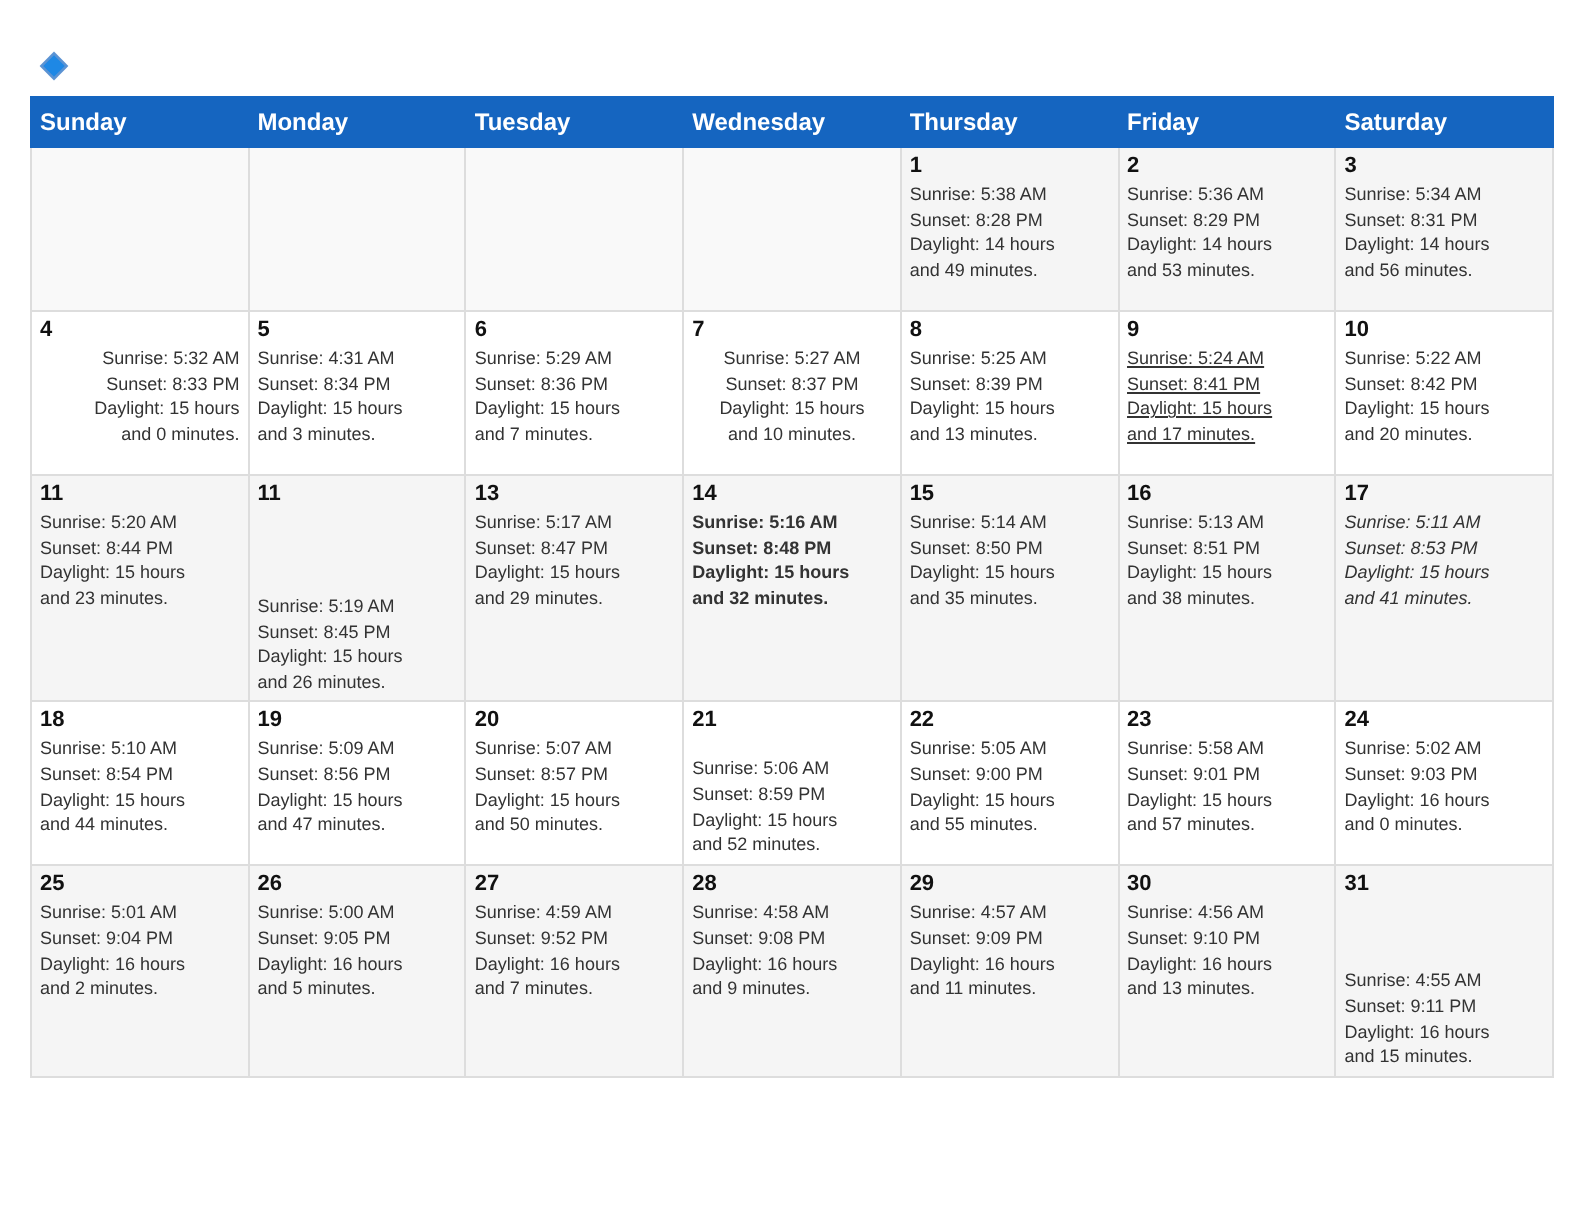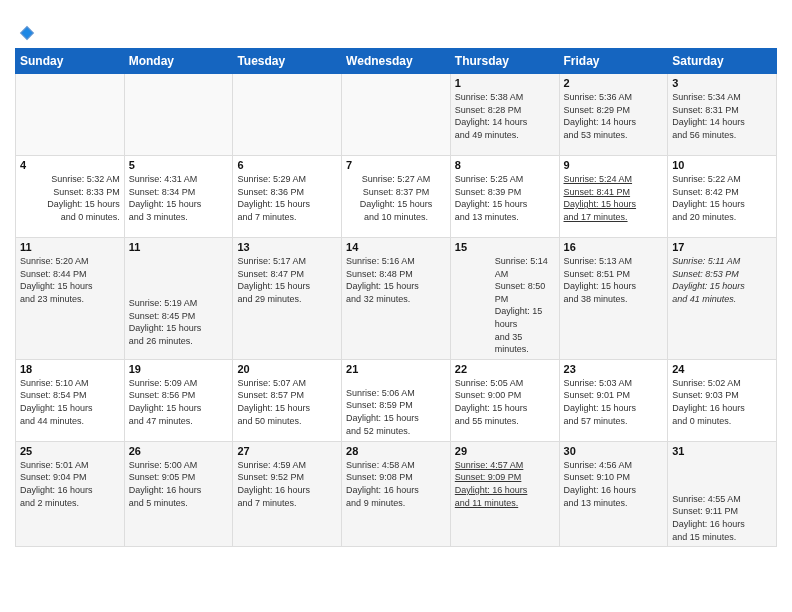--- a/index.html
+++ b/index.html
@@ -226,28 +226,28 @@
           </td>
           <td>
             <div class="day-num">13</div>
             <div class="day-info" style="white-space: pre-line;">Sunrise: 5:17 AM
 Sunset: 8:47 PM
 Daylight: 15 hours
 and 29 minutes.</div>
           </td>
           <td>
             <div class="day-num">14</div>
-            <div class="day-info" style="white-space: pre-line;">Sunrise: 5:16 AM
+            <div class="day-info" style="white-space: pre-line; font-weight: bold;">Sunrise: 5:16 AM
 Sunset: 8:48 PM
 Daylight: 15 hours
 and 32 minutes.</div>
           </td>
           <td>
             <div class="day-num">15</div>
-            <div class="day-info" style="white-space: pre-line; margin-left: 40px;">Sunrise: 5:14 AM
+            <div class="day-info" style="white-space: pre-line;">Sunrise: 5:14 AM
 Sunset: 8:50 PM
 Daylight: 15 hours
 and 35 minutes.</div>
           </td>
           <td>
             <div class="day-num">16</div>
             <div class="day-info" style="white-space: pre-line;">Sunrise: 5:13 AM
 Sunset: 8:51 PM
 Daylight: 15 hours
 and 38 minutes.</div>
@@ -291,21 +291,21 @@
           </td>
           <td>
             <div class="day-num">22</div>
             <div class="day-info" style="white-space: pre-line;">Sunrise: 5:05 AM
 Sunset: 9:00 PM
 Daylight: 15 hours
 and 55 minutes.</div>
           </td>
           <td>
             <div class="day-num">23</div>
-            <div class="day-info" style="white-space: pre-line;">Sunrise: 5:03 AM
+            <div class="day-info" style="white-space: pre-line;">Sunrise: 5:58 AM
 Sunset: 9:01 PM
 Daylight: 15 hours
 and 57 minutes.</div>
           </td>
           <td>
             <div class="day-num">24</div>
             <div class="day-info" style="white-space: pre-line;">Sunrise: 5:02 AM
 Sunset: 9:03 PM
 Daylight: 16 hours
 and 0 minutes.</div>
@@ -335,21 +335,21 @@
           </td>
           <td>
             <div class="day-num">28</div>
             <div class="day-info" style="white-space: pre-line;">Sunrise: 4:58 AM
 Sunset: 9:08 PM
 Daylight: 16 hours
 and 9 minutes.</div>
           </td>
           <td>
             <div class="day-num">29</div>
-            <div class="day-info" style="white-space: pre-line; text-decoration: underline;">Sunrise: 4:57 AM
+            <div class="day-info" style="white-space: pre-line;">Sunrise: 4:57 AM
 Sunset: 9:09 PM
 Daylight: 16 hours
 and 11 minutes.</div>
           </td>
           <td>
             <div class="day-num">30</div>
             <div class="day-info" style="white-space: pre-line;">Sunrise: 4:56 AM
 Sunset: 9:10 PM
 Daylight: 16 hours
 and 13 minutes.</div>

